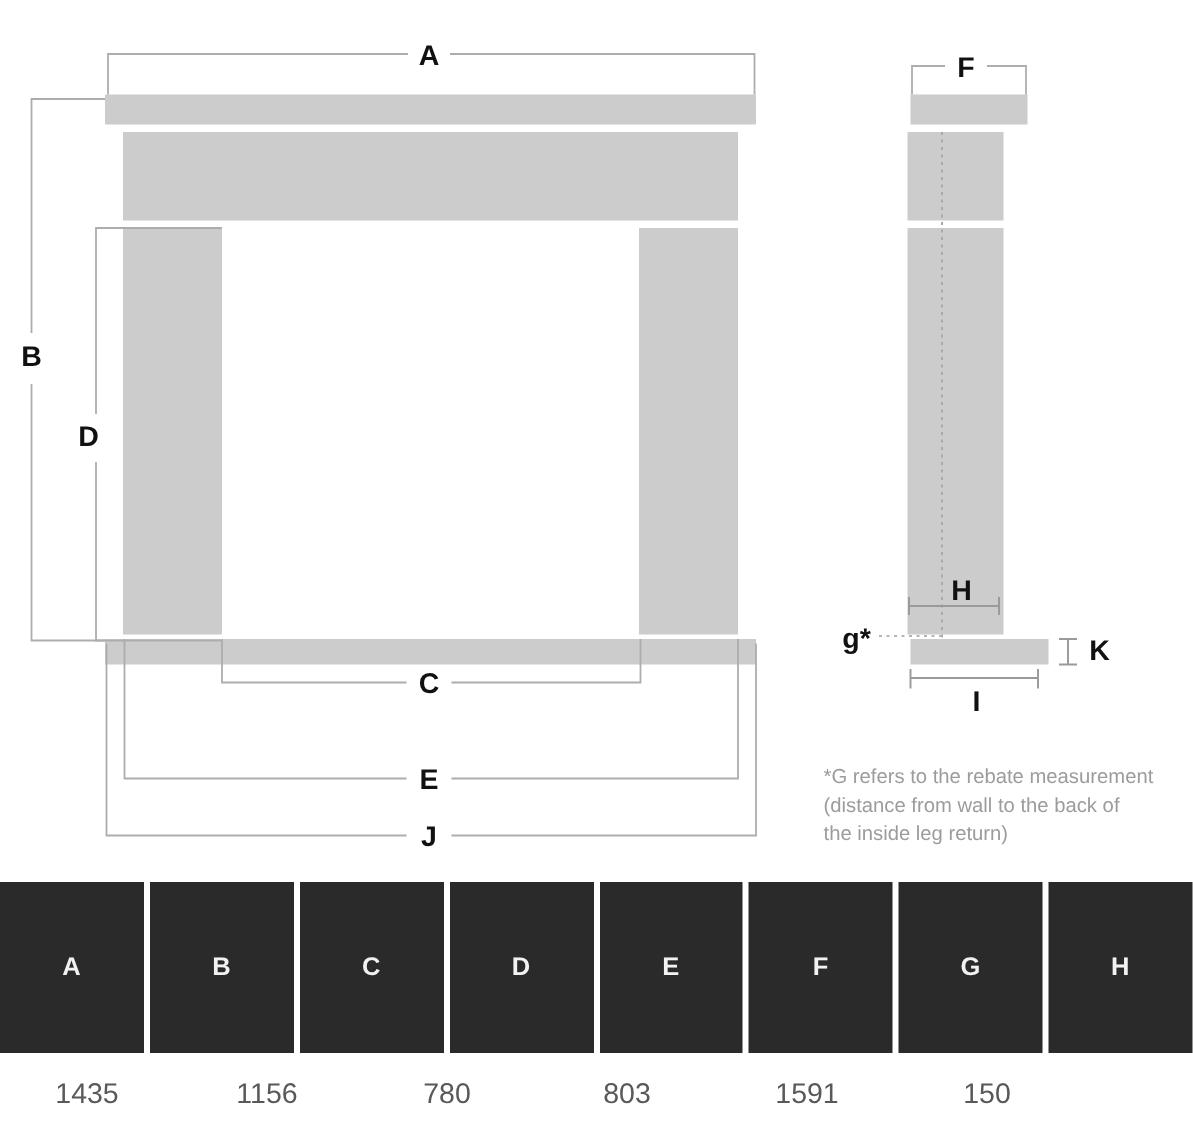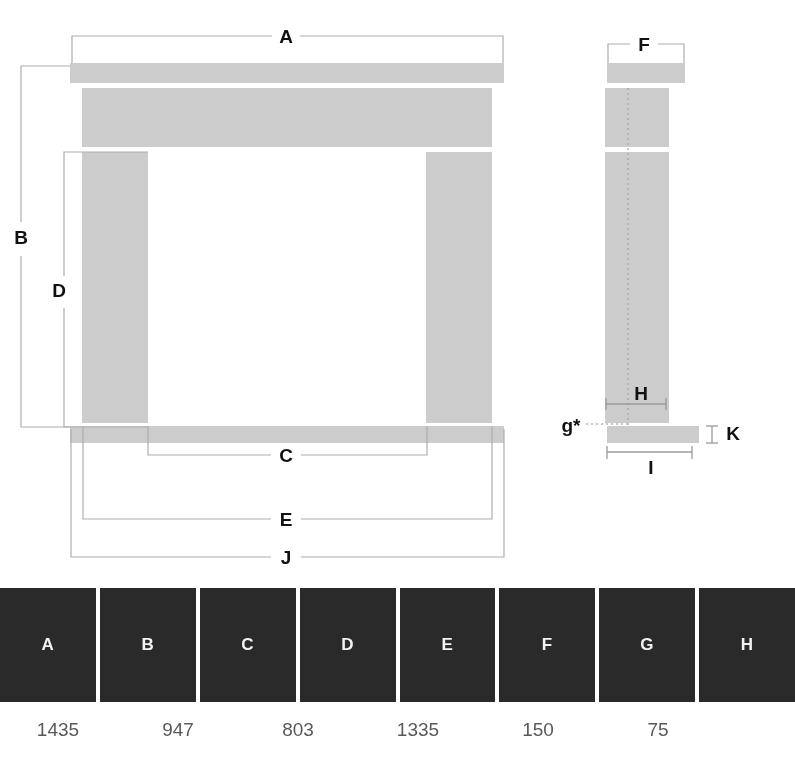--- a/index.html
+++ b/index.html
@@ -200,34 +200,37 @@
 
     <g>
       <path class="dim-line-dark" d="M 607,452 L 692,452"></path>
       <path class="dim-line-dark" d="M 607,446 L 607,459"></path>
       <path class="dim-line-dark" d="M 692,446 L 692,459"></path>
     </g>
     <text class="dim-label" x="651" y="469">I</text>
 
   </svg>
 
+  <div class="footnote">*G refers to the rebate measurement
+(distance from wall to the back of
+the inside leg return)</div>
 </div>
 
 <div id="spec-table">
   <div class="tbl-head-row">
     <div class="tbl-head-cell">A</div>
     <div class="tbl-head-cell">B</div>
     <div class="tbl-head-cell">C</div>
     <div class="tbl-head-cell">D</div>
     <div class="tbl-head-cell">E</div>
     <div class="tbl-head-cell">F</div>
     <div class="tbl-head-cell">G</div>
     <div class="tbl-head-cell">H</div>
   </div>
   <div class="tbl-val-row">
     <div class="tbl-val-cell">1435</div>
-    <div class="tbl-val-cell">947</div>
+    <div class="tbl-val-cell">1156</div>
+    <div class="tbl-val-cell">780</div>
     <div class="tbl-val-cell">803</div>
-    <div class="tbl-val-cell">1335</div>
+    <div class="tbl-val-cell">1591</div>
     <div class="tbl-val-cell">150</div>
-    <div class="tbl-val-cell">75</div>
   </div>
 </div>
 
 </body></html>

